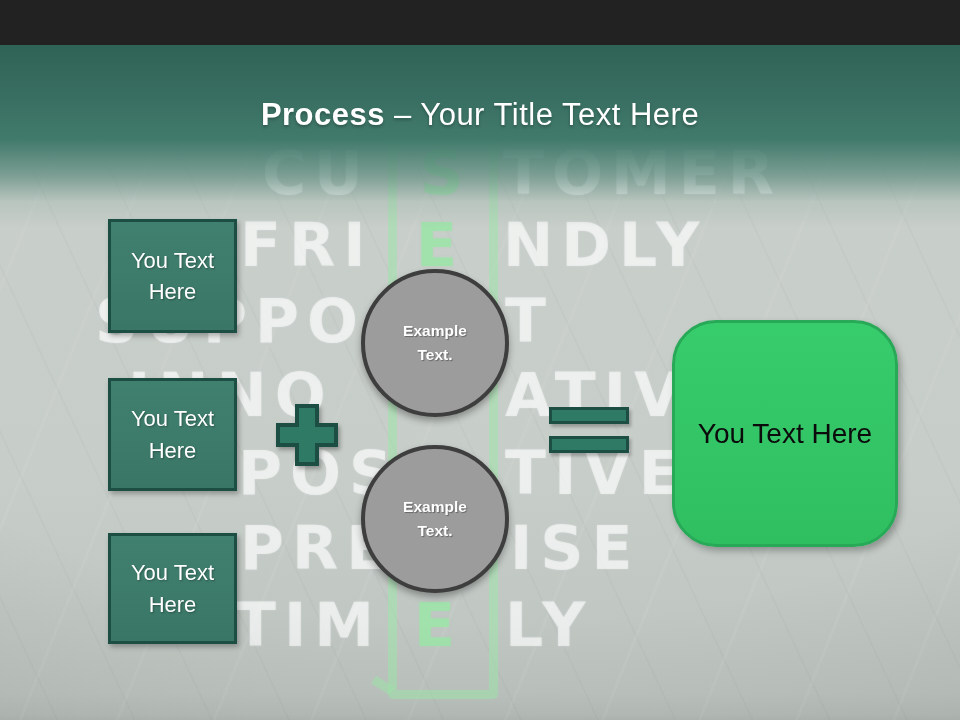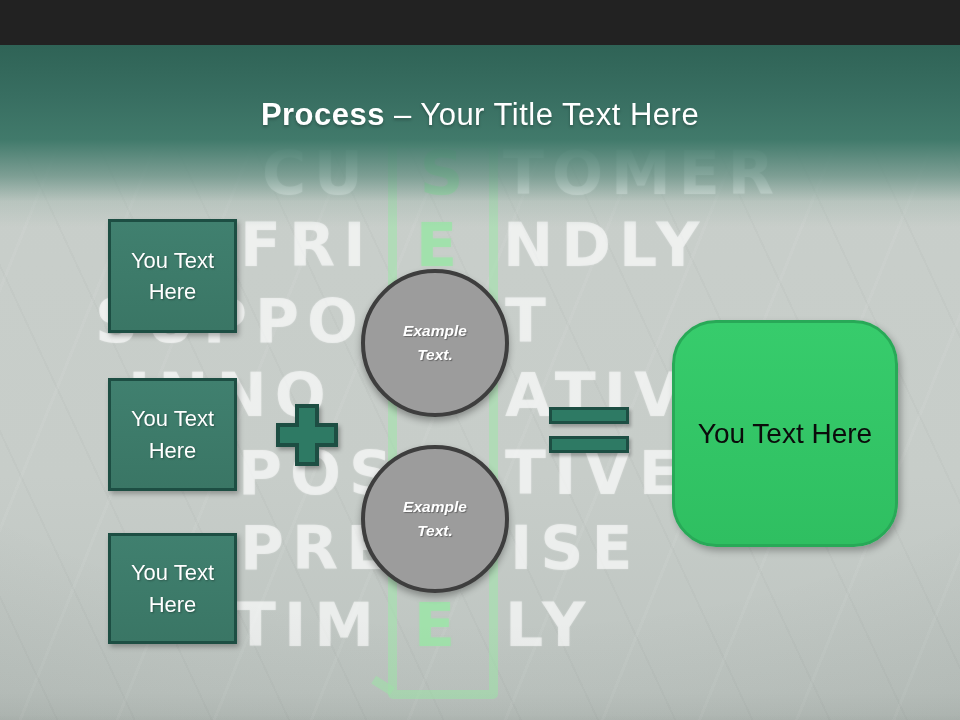--- a/index.html
+++ b/index.html
@@ -80,21 +80,21 @@
   .eqbar{
     width:80px; height:17px; background:#2e7a64; border:3px solid #1d4e43;
     box-sizing:border-box; box-shadow:2px 3px 3px rgba(0,0,0,0.25);
   }
   .eqbar + .eqbar{margin-top:12px;}
   
   .circle{
     position:absolute; left:361px; width:148px; height:148px; border-radius:50%;
     background:#9c9c9c; border:4px solid #3e3e3e; box-sizing:border-box;
     display:flex; align-items:center; justify-content:center; text-align:center;
-    color:#ffffff; font-weight:bold; font-style:italic; font-size:15.5px; line-height:1.55;
+    color:#ffffff; font-weight:bold; font-size:15.5px; line-height:1.55;
     box-shadow:0 4px 7px rgba(0,0,0,0.32);
     text-shadow:1px 1px 1px rgba(0,0,0,0.35);
   }
   .circle span{display:block; width:86px;}
   .circle1{top:224px;} .circle2{top:400px;}
   
   .result{
     position:absolute; left:672px; top:275px; width:226px; height:227px;
     border-radius:44px; background:linear-gradient(180deg,#37cc6c,#2fbf61);
     border:3px solid #28a957; box-sizing:border-box;

